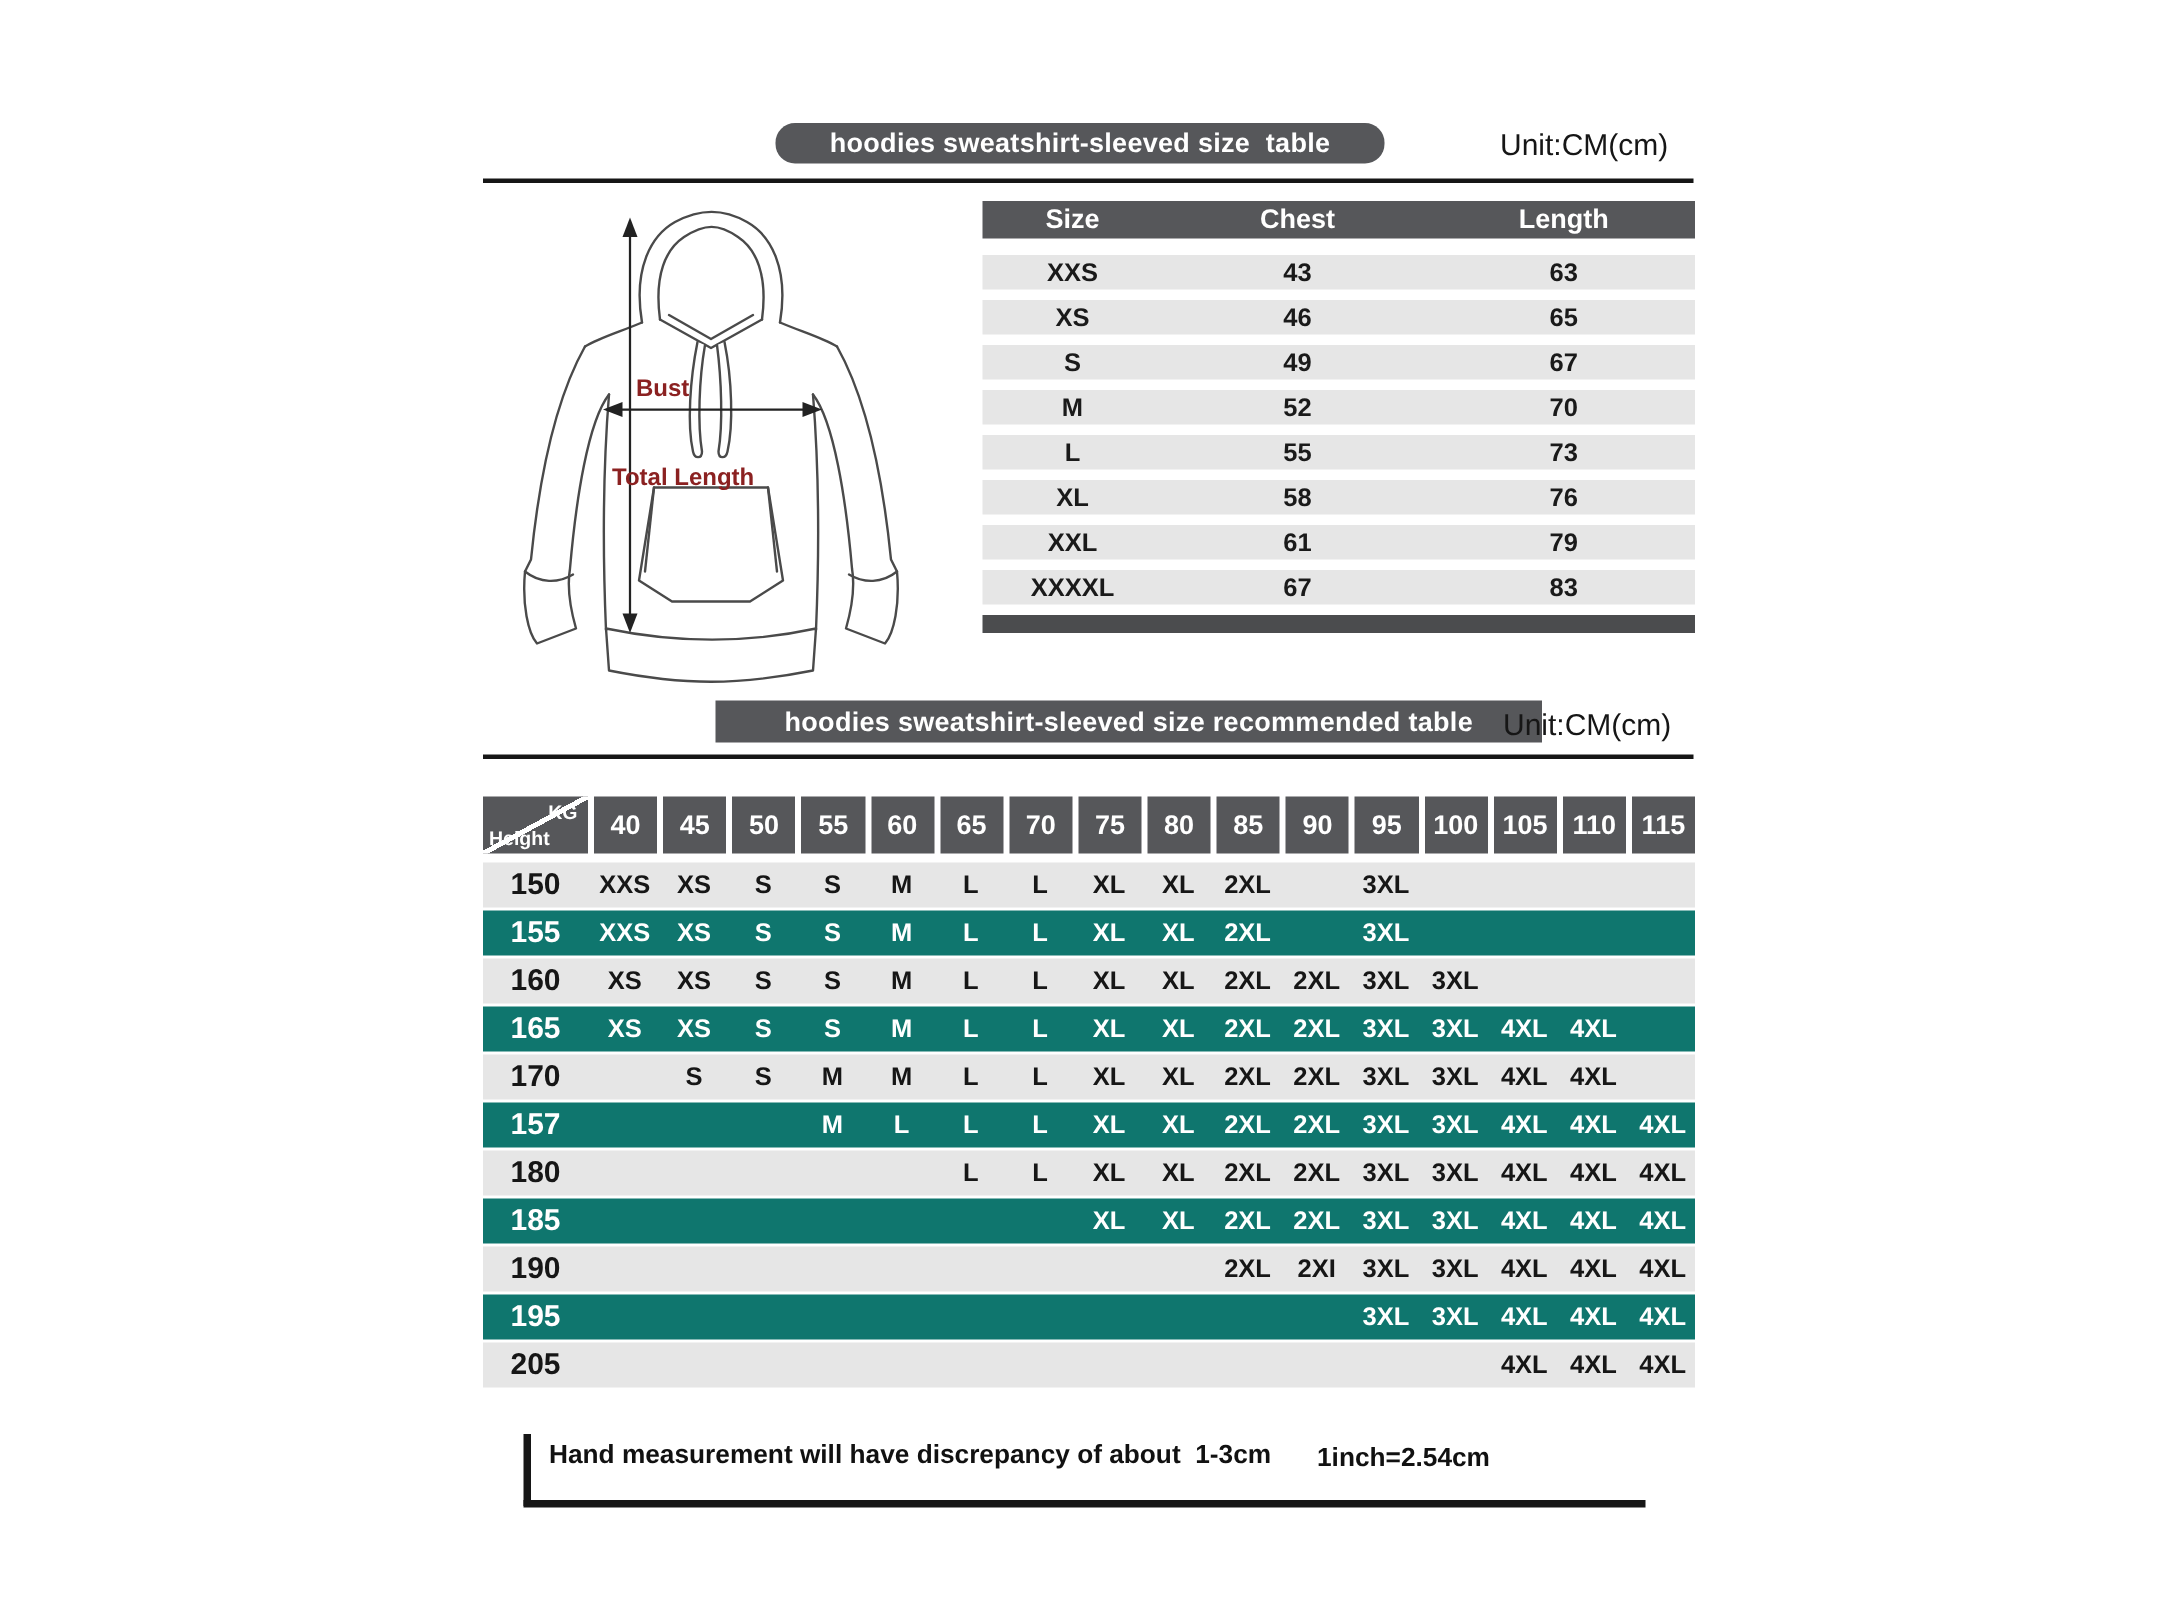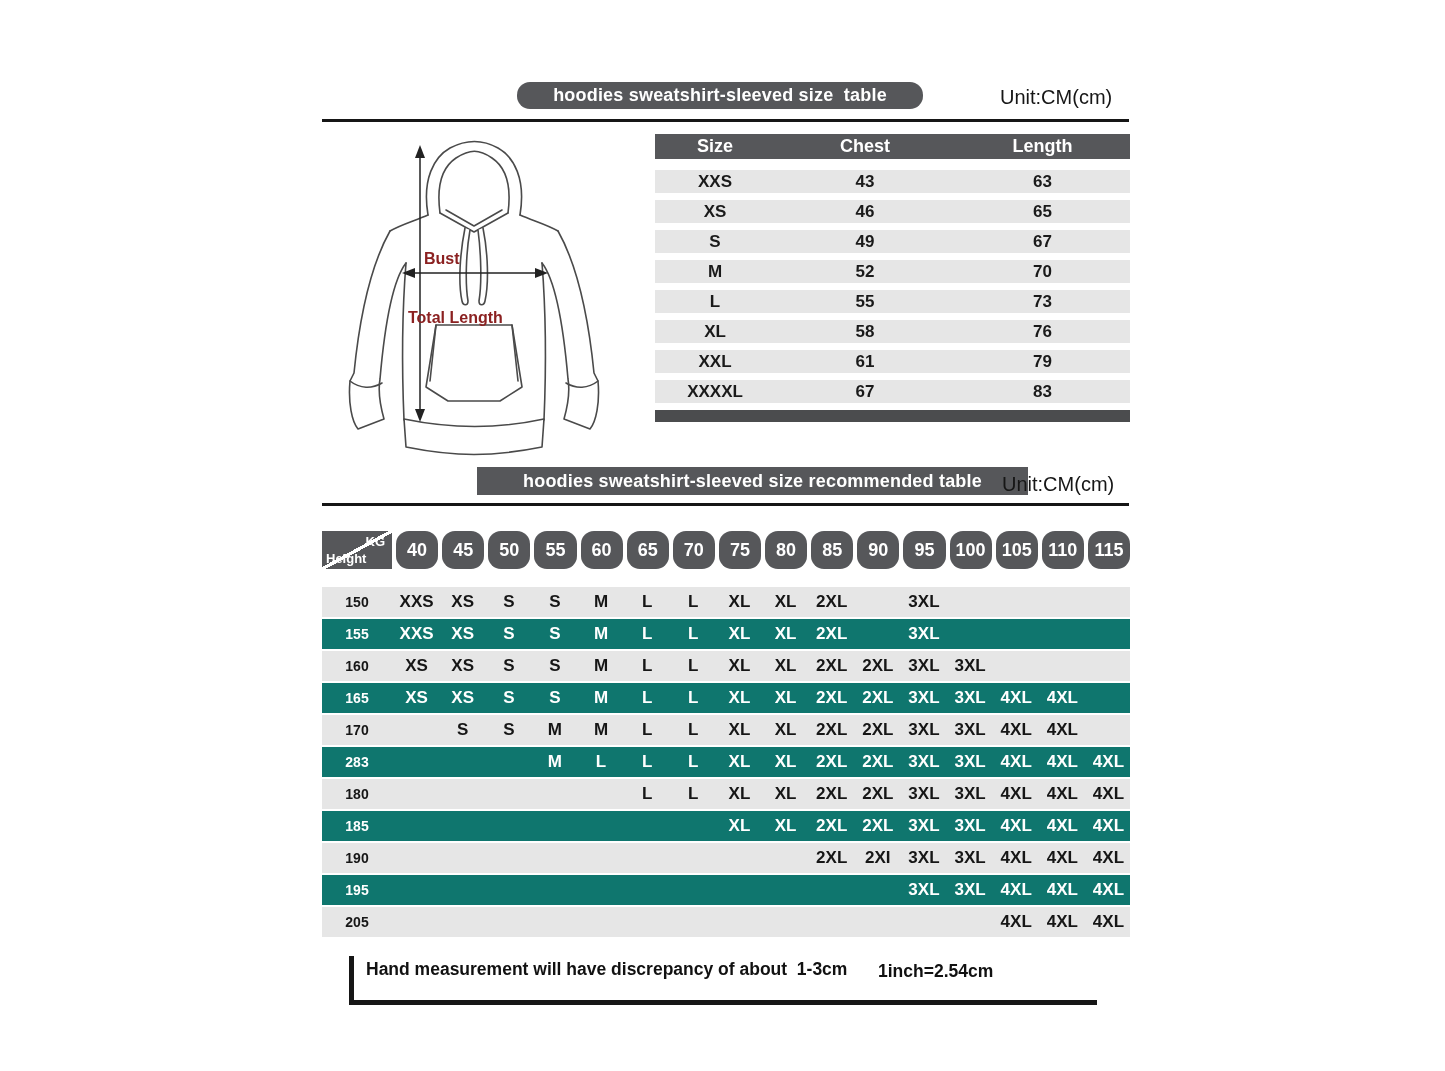--- a/index.html
+++ b/index.html
@@ -31,40 +31,40 @@
   }
   .sizes-footbar { height:12px; background:#4b4c4e; margin-top:3px; }
 
   
   .hoodie { position:absolute; left:332px; top:133px; }
 
   
   .matrix { position:absolute; left:322px; top:531px; width:808px; }
   .matrix-head {
     display:grid; grid-template-columns:70px repeat(16, 1fr); column-gap:4px;
-    height:38px; margin-bottom:18px;
+    height:38px; margin-bottom:6px;
   }
   .wcell {
     background:#56575a; color:#fff; font-weight:bold; font-size:18px;
-    display:flex; align-items:center; justify-content:center;border-radius:13px;
+    display:flex; align-items:center; justify-content:center;
   }
   .corner {
     position:relative; background-color:#56575a; color:#fff; font-weight:bold; font-size:13px;
     background-image:linear-gradient(to bottom right, rgba(0,0,0,0) 47.5%, #ffffff 47.5%, #ffffff 52.5%, rgba(0,0,0,0) 52.5%);
   }
   .corner .kg { position:absolute; top:3px; right:7px; }
   .corner .ht { position:absolute; bottom:3px; left:4px; }
   .mrow {
     display:grid; grid-template-columns:70px repeat(16, 1fr); column-gap:3px;
     height:30px; margin-bottom:2px; align-items:center; text-align:center;
     font-weight:bold;
   }
   .mrow.light { background:#e6e6e6; color:#161616; }
   .mrow.dark  { background:#0f766e; color:#ffffff; }
-  .hcell { font-size:14px; }
+  .hcell { font-size:20px; }
   .mcell { font-size:17px; }
 
   
   .foot-note, .foot-conv { position:absolute; font-weight:bold; font-size:17.5px; color:#111; white-space:pre-wrap; }
 </style>
 </head>
 <body>
 
 <div class="sheet">
 
@@ -286,21 +286,21 @@
           <div class="mcell">XL</div>
           <div class="mcell">2XL</div>
           <div class="mcell">2XL</div>
           <div class="mcell">3XL</div>
           <div class="mcell">3XL</div>
           <div class="mcell">4XL</div>
           <div class="mcell">4XL</div>
           <div class="mcell"></div>
         </div>
         <div class="mrow dark">
-          <div class="hcell">283</div>
+          <div class="hcell">157</div>
           <div class="mcell"></div>
           <div class="mcell"></div>
           <div class="mcell"></div>
           <div class="mcell">M</div>
           <div class="mcell">L</div>
           <div class="mcell">L</div>
           <div class="mcell">L</div>
           <div class="mcell">XL</div>
           <div class="mcell">XL</div>
           <div class="mcell">2XL</div>

